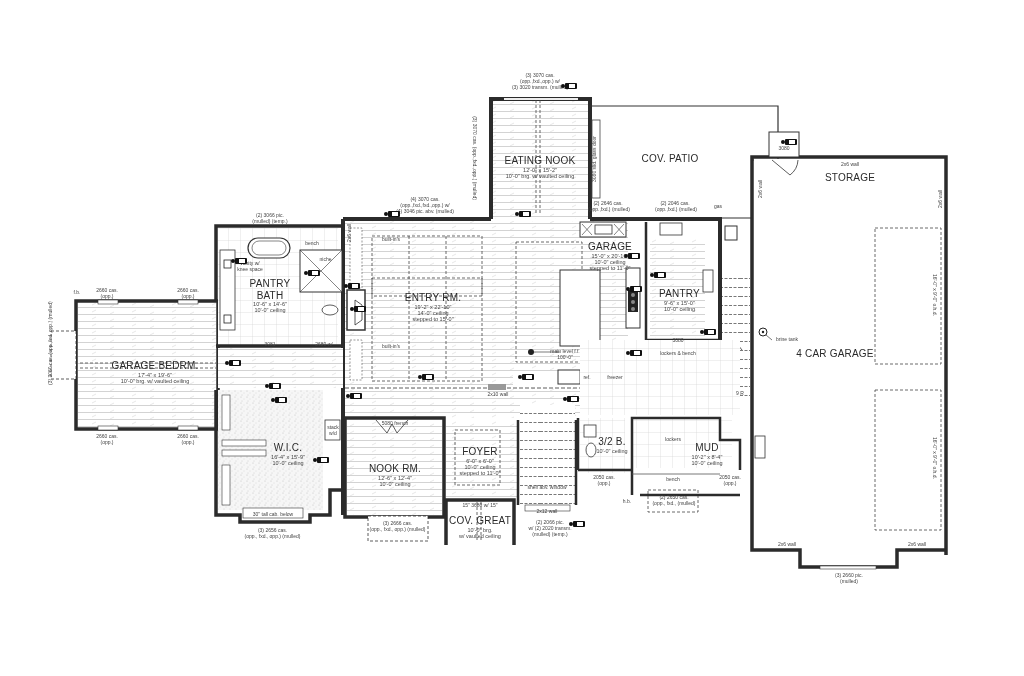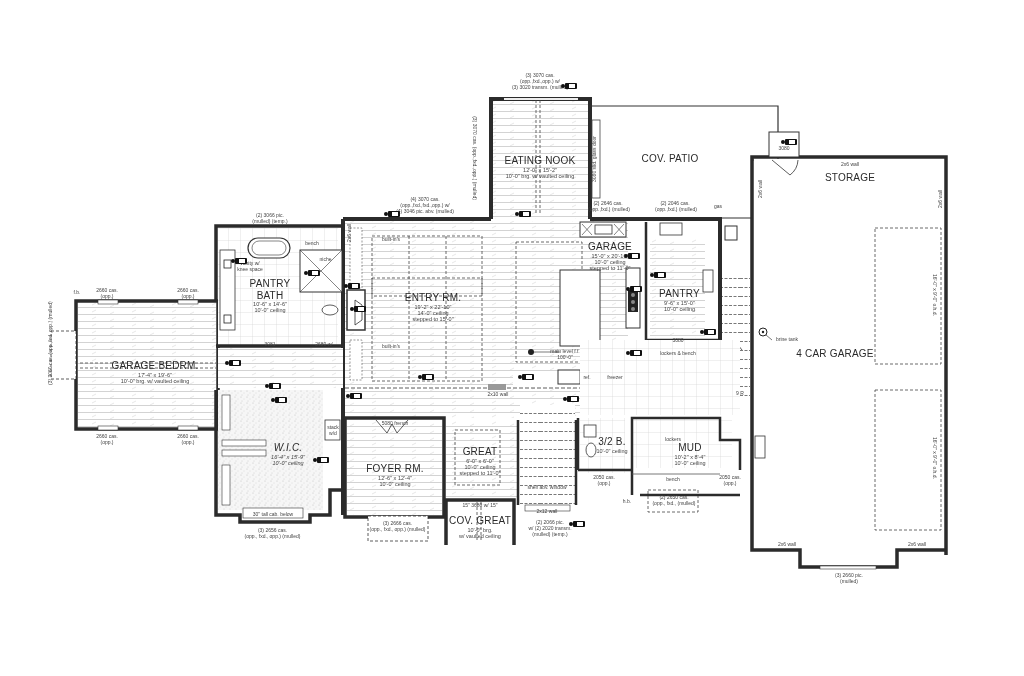--- a/index.html
+++ b/index.html
@@ -204,46 +204,46 @@
   <span class="room-dim">10'-0" ceiling</span>
 </div>
 <div class="lbl" style="left:100px;top:360px;width:110px;">
   <span class="room-name">GARAGE BEDRM.</span>
   <span class="room-dim">17'-4" x 19'-6"</span>
   <span class="room-dim">10'-0" brg. w/ vaulted ceiling</span>
 </div>
 <div class="lbl" style="left:795px;top:348px;width:80px;">
   <span class="room-name">4 CAR GARAGE</span>
 </div>
-<div class="lbl" style="left:258px;top:442px;width:60px;font-style:italic;">
+<div class="lbl" style="left:258px;top:442px;width:60px;">
   <span class="room-name">W.I.C.</span>
   <span class="room-dim">16'-4" x 15'-9"</span>
   <span class="room-dim">10'-0" ceiling</span>
 </div>
 <div class="lbl" style="left:360px;top:463px;width:70px;">
-  <span class="room-name">FOYER RM.</span>
+  <span class="room-name">NOOK RM.</span>
   <span class="room-dim">12'-6" x 12'-4"</span>
   <span class="room-dim">10'-0" ceiling</span>
 </div>
 <div class="lbl" style="left:450px;top:446px;width:60px;">
-  <span class="room-name">GREAT</span>
+  <span class="room-name">FOYER</span>
   <span class="room-dim">6'-0" x 6'-0"</span>
   <span class="room-dim">10'-0" ceiling</span>
   <span class="room-dim">stepped to 11'-0"</span>
 </div>
 <div class="lbl" style="left:446px;top:515px;width:68px;">
   <span class="room-name">COV. GREAT</span>
   <span class="room-dim">10'-0" brg.</span>
   <span class="room-dim">w/ vaulted ceiling</span>
 </div>
 <div class="lbl" style="left:592px;top:436px;width:40px;">
   <span class="room-name">3/2 B.</span>
   <span class="room-dim">10'-0" ceiling</span>
 </div>
-<div class="lbl" style="left:665px;top:442px;width:50px;">
+<div class="lbl" style="left:638px;top:442px;width:50px;padding-left:44px;">
   <span class="room-name">MUD</span>
   <span class="room-dim">10'-2" x 8'-4"</span>
   <span class="room-dim">10'-0" ceiling</span>
 </div>
 
 <div class="note" style="left:505px;top:72px;width:70px;">
   <div>(3) 3070 cas.</div>
     <div>(opp.,fxd.,opp.) w/</div>
     <div>(3) 3020 transm. (mulled)</div>
 </div>

